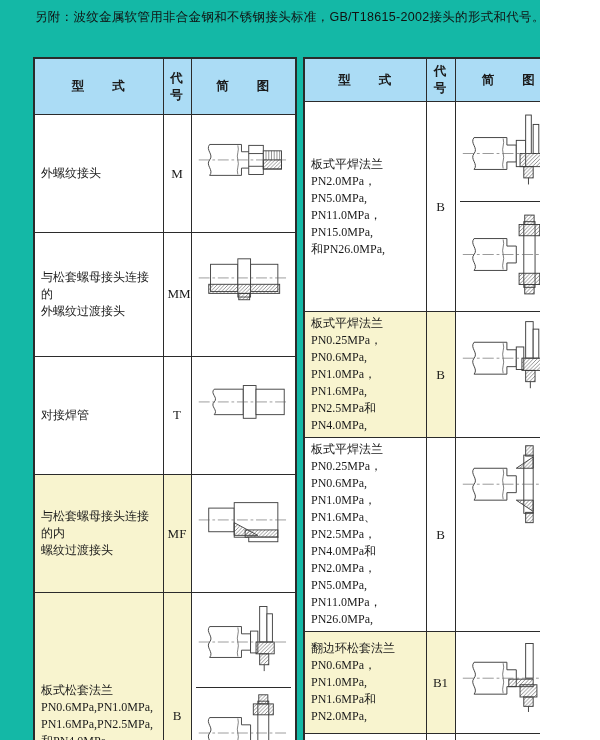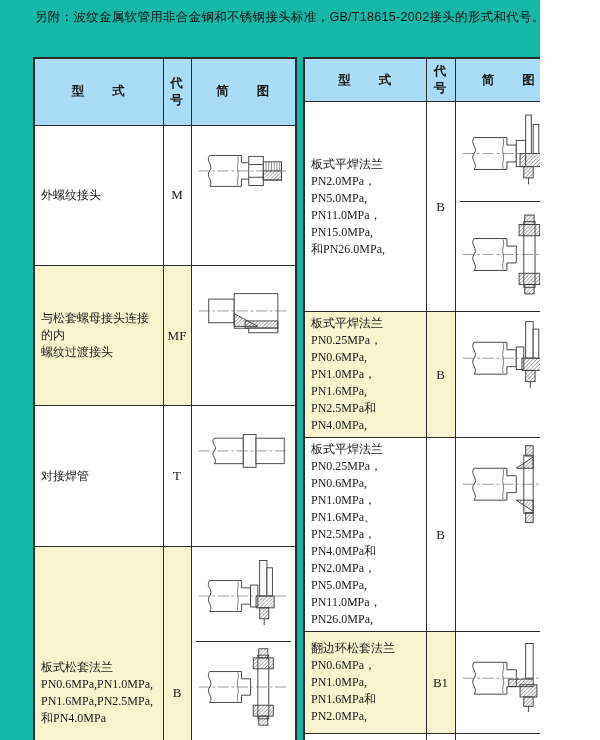--- a/index.html
+++ b/index.html
@@ -80,53 +80,73 @@
                 <line x1="77" y1="35" x2="77" y2="45" stroke="#3c3c3c" stroke-width="0.6"></line>
                 <line x1="80" y1="35" x2="80" y2="45" stroke="#3c3c3c" stroke-width="0.6"></line>
                 <line x1="83" y1="35" x2="83" y2="45" stroke="#3c3c3c" stroke-width="0.6"></line>
                 <line x1="86" y1="35" x2="86" y2="45" stroke="#3c3c3c" stroke-width="0.6"></line>
                 <line x1="89" y1="35" x2="89" y2="45" stroke="#3c3c3c" stroke-width="0.6"></line>
                 <line x1="92" y1="35" x2="92" y2="45" stroke="#3c3c3c" stroke-width="0.6"></line>
                 <line x1="3" y1="45" x2="102" y2="45" stroke="#666" stroke-width="0.7" stroke-dasharray="12 3 3 3"></line>
               </svg>
         </td>
       </tr>
+      <tr class="frow" style="height:95px">
+        <td class="type">与松套螺母接头连接的
+外螺纹过渡接头</td>
+        <td class="code">MM</td>
+        <td class="diag">
+          <svg class="diagram" viewBox="0 0 105 90" preserveAspectRatio="xMidYMid meet">
+                <defs>
+                  <pattern id="hp2" patternUnits="userSpaceOnUse" width="4" height="4">
+                    <path d="M0,4 L4,0 M-1,1 L1,-1 M3,5 L5,3" stroke="#555" stroke-width="0.7" fill="none"></path>
+                  </pattern>
+                </defs>
+                <rect x="16" y="30" width="30" height="30" fill="#fff" stroke="#3c3c3c" stroke-width="1"></rect>
+                <rect x="60" y="30" width="30" height="30" fill="#fff" stroke="#3c3c3c" stroke-width="1"></rect>
+                <rect x="46" y="24" width="14" height="42" fill="#fff" stroke="#3c3c3c" stroke-width="1"></rect>
+                <rect x="14" y="52" width="78" height="10" fill="url(#hp2)" stroke="#3c3c3c" stroke-width="1"></rect>
+                <rect x="47" y="62" width="12" height="7" fill="url(#hp2)" stroke="#3c3c3c" stroke-width="1"></rect>
+                <line x1="3" y1="45" x2="102" y2="45" stroke="#666" stroke-width="0.7" stroke-dasharray="12 3 3 3"></line>
+              </svg>
+        </td>
+      </tr>
+      <tr class="frow" style="height:91px">
+        <td class="type">对接焊管</td>
+        <td class="code">T</td>
+        <td class="diag">
+          <svg class="diagram" viewBox="0 0 105 90" preserveAspectRatio="xMidYMid meet">
+                <defs>
+                  <pattern id="hp4" patternUnits="userSpaceOnUse" width="4" height="4">
+                    <path d="M0,4 L4,0 M-1,1 L1,-1 M3,5 L5,3" stroke="#555" stroke-width="0.7" fill="none"></path>
+                  </pattern>
+                </defs>
+                <path d="M20,31 C15,36 25,40 20,45 C15,50 25,54 20,59 L52,59 L52,31 Z" fill="#fff" stroke="#3c3c3c" stroke-width="1"></path>
+                <rect x="52" y="27" width="14" height="36" fill="#fff" stroke="#3c3c3c" stroke-width="1"></rect>
+                <rect x="66" y="31" width="31" height="28" fill="#fff" stroke="#3c3c3c" stroke-width="1"></rect>
+                <line x1="3" y1="45" x2="102" y2="45" stroke="#666" stroke-width="0.7" stroke-dasharray="12 3 3 3"></line>
+              </svg>
+        </td>
+      </tr>
       <tr class="frow hl" style="height:87px">
         <td class="type">与松套螺母接头连接的内
 螺纹过渡接头</td>
         <td class="code">MF</td>
         <td class="diag">
           <svg class="diagram" viewBox="0 0 105 90" preserveAspectRatio="xMidYMid meet">
                 <defs>
                   <pattern id="hp3" patternUnits="userSpaceOnUse" width="4" height="4">
                     <path d="M0,4 L4,0 M-1,1 L1,-1 M3,5 L5,3" stroke="#555" stroke-width="0.7" fill="none"></path>
                   </pattern>
                 </defs>
                 <rect x="14" y="32" width="28" height="26" fill="#fff" stroke="#3c3c3c" stroke-width="1"></rect>
                 <rect x="42" y="26" width="48" height="38" fill="#fff" stroke="#3c3c3c" stroke-width="1"></rect>
                 <polygon points="42,48 68,62 42,62" fill="url(#hp3)" stroke="#3c3c3c" stroke-width="1"></polygon>
                 <rect x="54" y="56" width="36" height="8" fill="url(#hp3)" stroke="#3c3c3c" stroke-width="1"></rect>
                 <rect x="58" y="64" width="32" height="5" fill="#fff" stroke="#3c3c3c" stroke-width="1"></rect>
-                <line x1="3" y1="45" x2="102" y2="45" stroke="#666" stroke-width="0.7" stroke-dasharray="12 3 3 3"></line>
-              </svg>
-        </td>
-      </tr>
-      <tr class="frow" style="height:91px">
-        <td class="type">对接焊管</td>
-        <td class="code">T</td>
-        <td class="diag">
-          <svg class="diagram" viewBox="0 0 105 90" preserveAspectRatio="xMidYMid meet">
-                <defs>
-                  <pattern id="hp4" patternUnits="userSpaceOnUse" width="4" height="4">
-                    <path d="M0,4 L4,0 M-1,1 L1,-1 M3,5 L5,3" stroke="#555" stroke-width="0.7" fill="none"></path>
-                  </pattern>
-                </defs>
-                <path d="M20,31 C15,36 25,40 20,45 C15,50 25,54 20,59 L52,59 L52,31 Z" fill="#fff" stroke="#3c3c3c" stroke-width="1"></path>
-                <rect x="52" y="27" width="14" height="36" fill="#fff" stroke="#3c3c3c" stroke-width="1"></rect>
-                <rect x="66" y="31" width="31" height="28" fill="#fff" stroke="#3c3c3c" stroke-width="1"></rect>
                 <line x1="3" y1="45" x2="102" y2="45" stroke="#666" stroke-width="0.7" stroke-dasharray="12 3 3 3"></line>
               </svg>
         </td>
       </tr>
       <tr class="frow hl" style="height:182px">
         <td class="type">板式松套法兰
 PN0.6MPa,PN1.0MPa,
 PN1.6MPa,PN2.5MPa,
 和PN4.0MPa</td>
         <td class="code">B</td>

